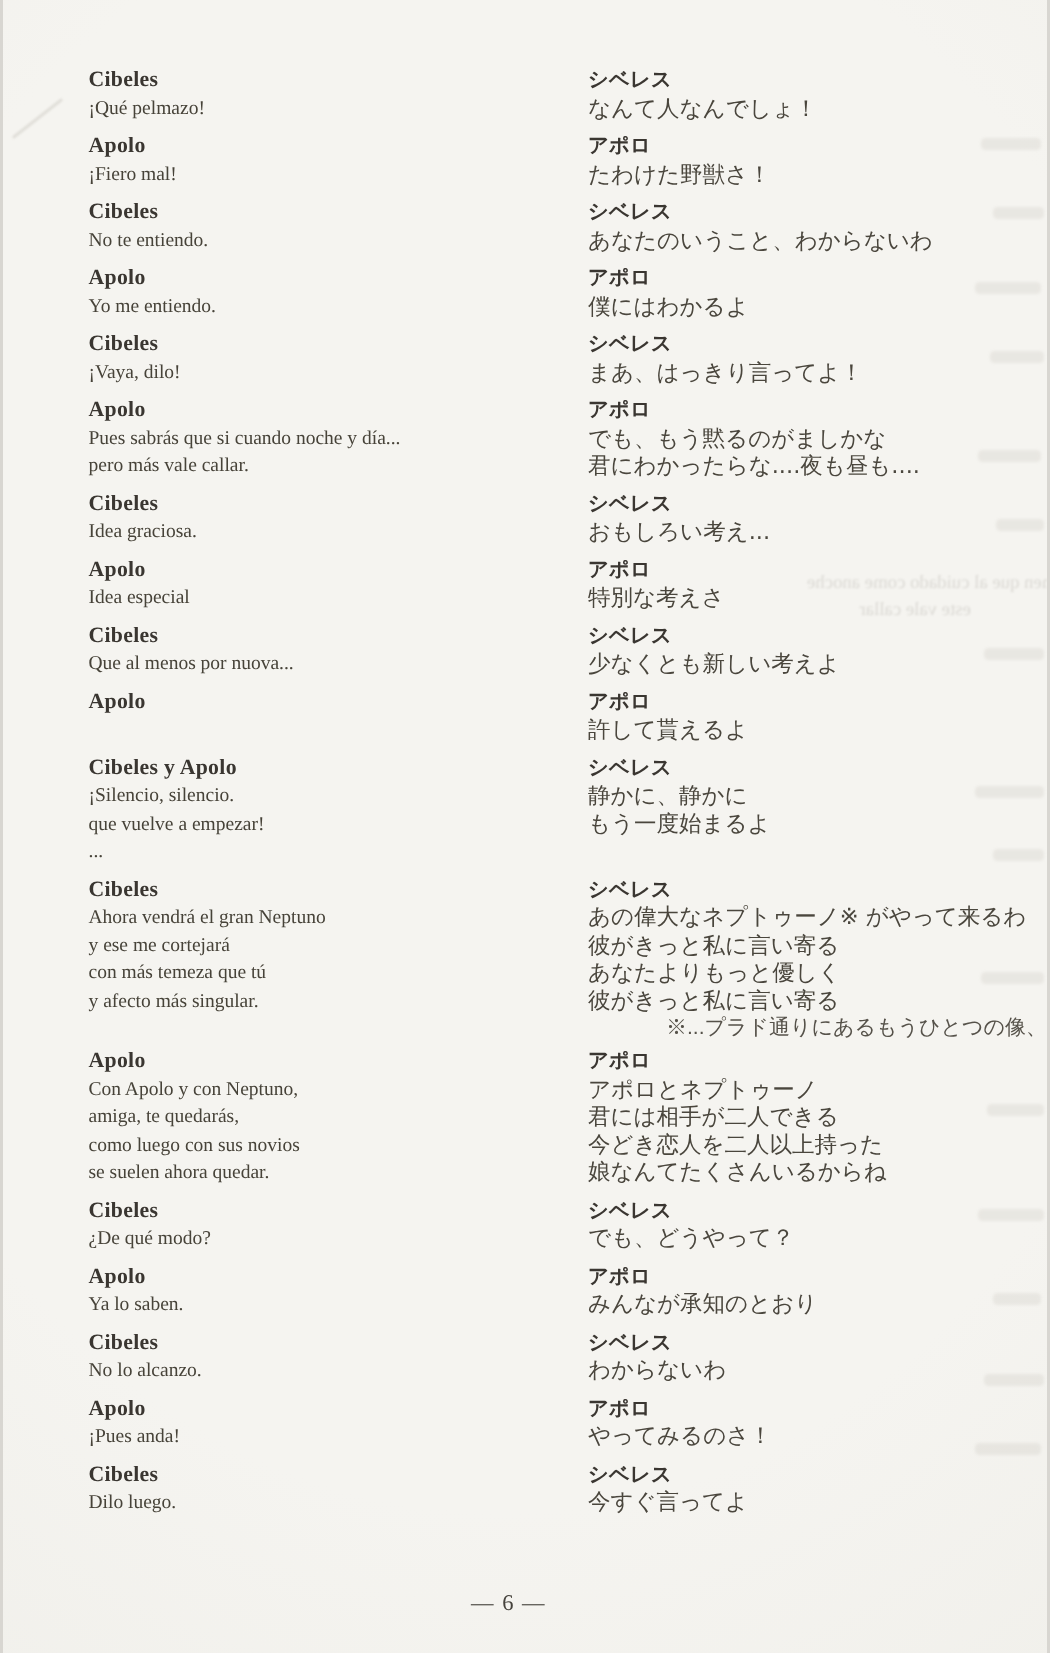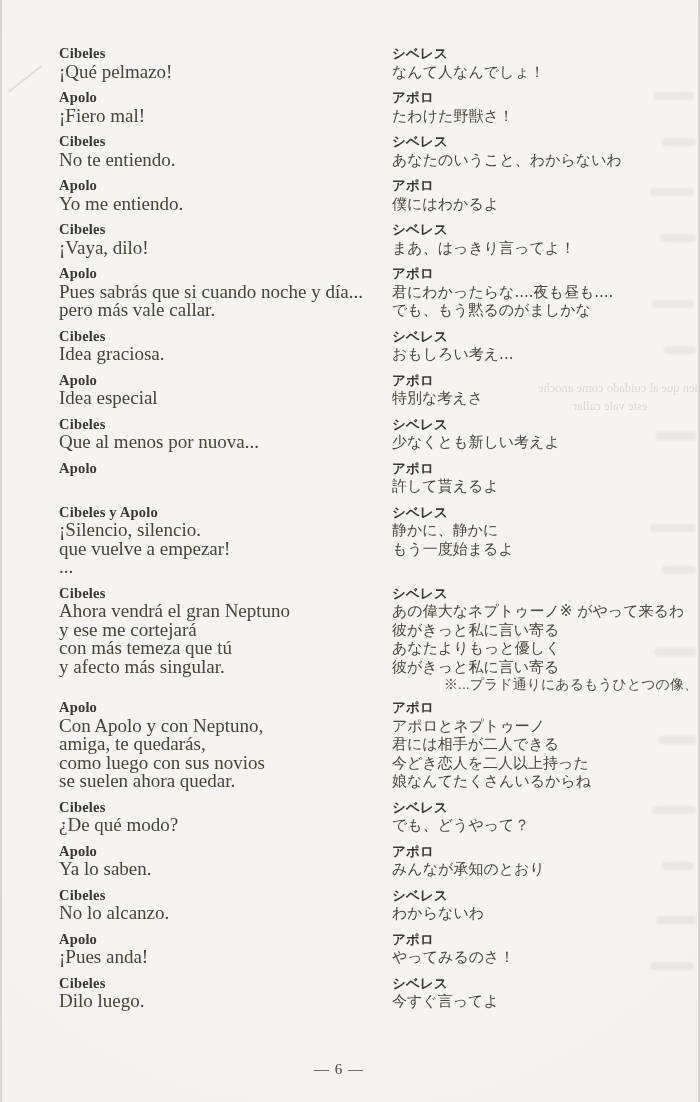--- a/index.html
+++ b/index.html
@@ -30,21 +30,21 @@
   .col-ja{flex:1;}
   .speaker{
     font-weight:bold;
     font-size:14.5px;line-height:18.5px;
     color:#3a3631;
     letter-spacing:.2px;
   }
   .col-es .speaker{font-family:"Liberation Serif","DejaVu Serif",serif;}
   .col-ja .speaker{font-family:"DejaVu Sans","Liberation Sans",sans-serif;font-size:13.5px;}
   .line{
-    font-size:19px;line-height:18.5px;
+    font-size:13px;line-height:18.5px;
     color:#474339;
   }
   .col-ja .line{
     font-family:"DejaVu Sans","Liberation Sans",sans-serif;
     font-size:15px;
     color:#4a463d;
   }
   .footnote{
     font-family:Liberation Sans, sans-serif;
     font-size:14px;line-height:14px;
@@ -174,22 +174,22 @@
       <div class="col-es">
         <div class="speaker">Apolo</div>
         <div>
             <div class="line">Pues sabrás que si cuando noche y día...</div>
             <div class="line">pero más vale callar.</div>
           </div>
       </div>
       <div class="col-ja">
         <div class="speaker">アポロ</div>
         <div>
+            <div class="line">でも、もう黙るのがましかな</div>
             <div class="line">君にわかったらな....夜も昼も....</div>
-            <div class="line">でも、もう黙るのがましかな</div>
           </div>
 
       </div>
     </div>
 
     <div class="row">
       <div class="col-es">
         <div class="speaker">Cibeles</div>
         <div>
             <div class="line">Idea graciosa.</div>

